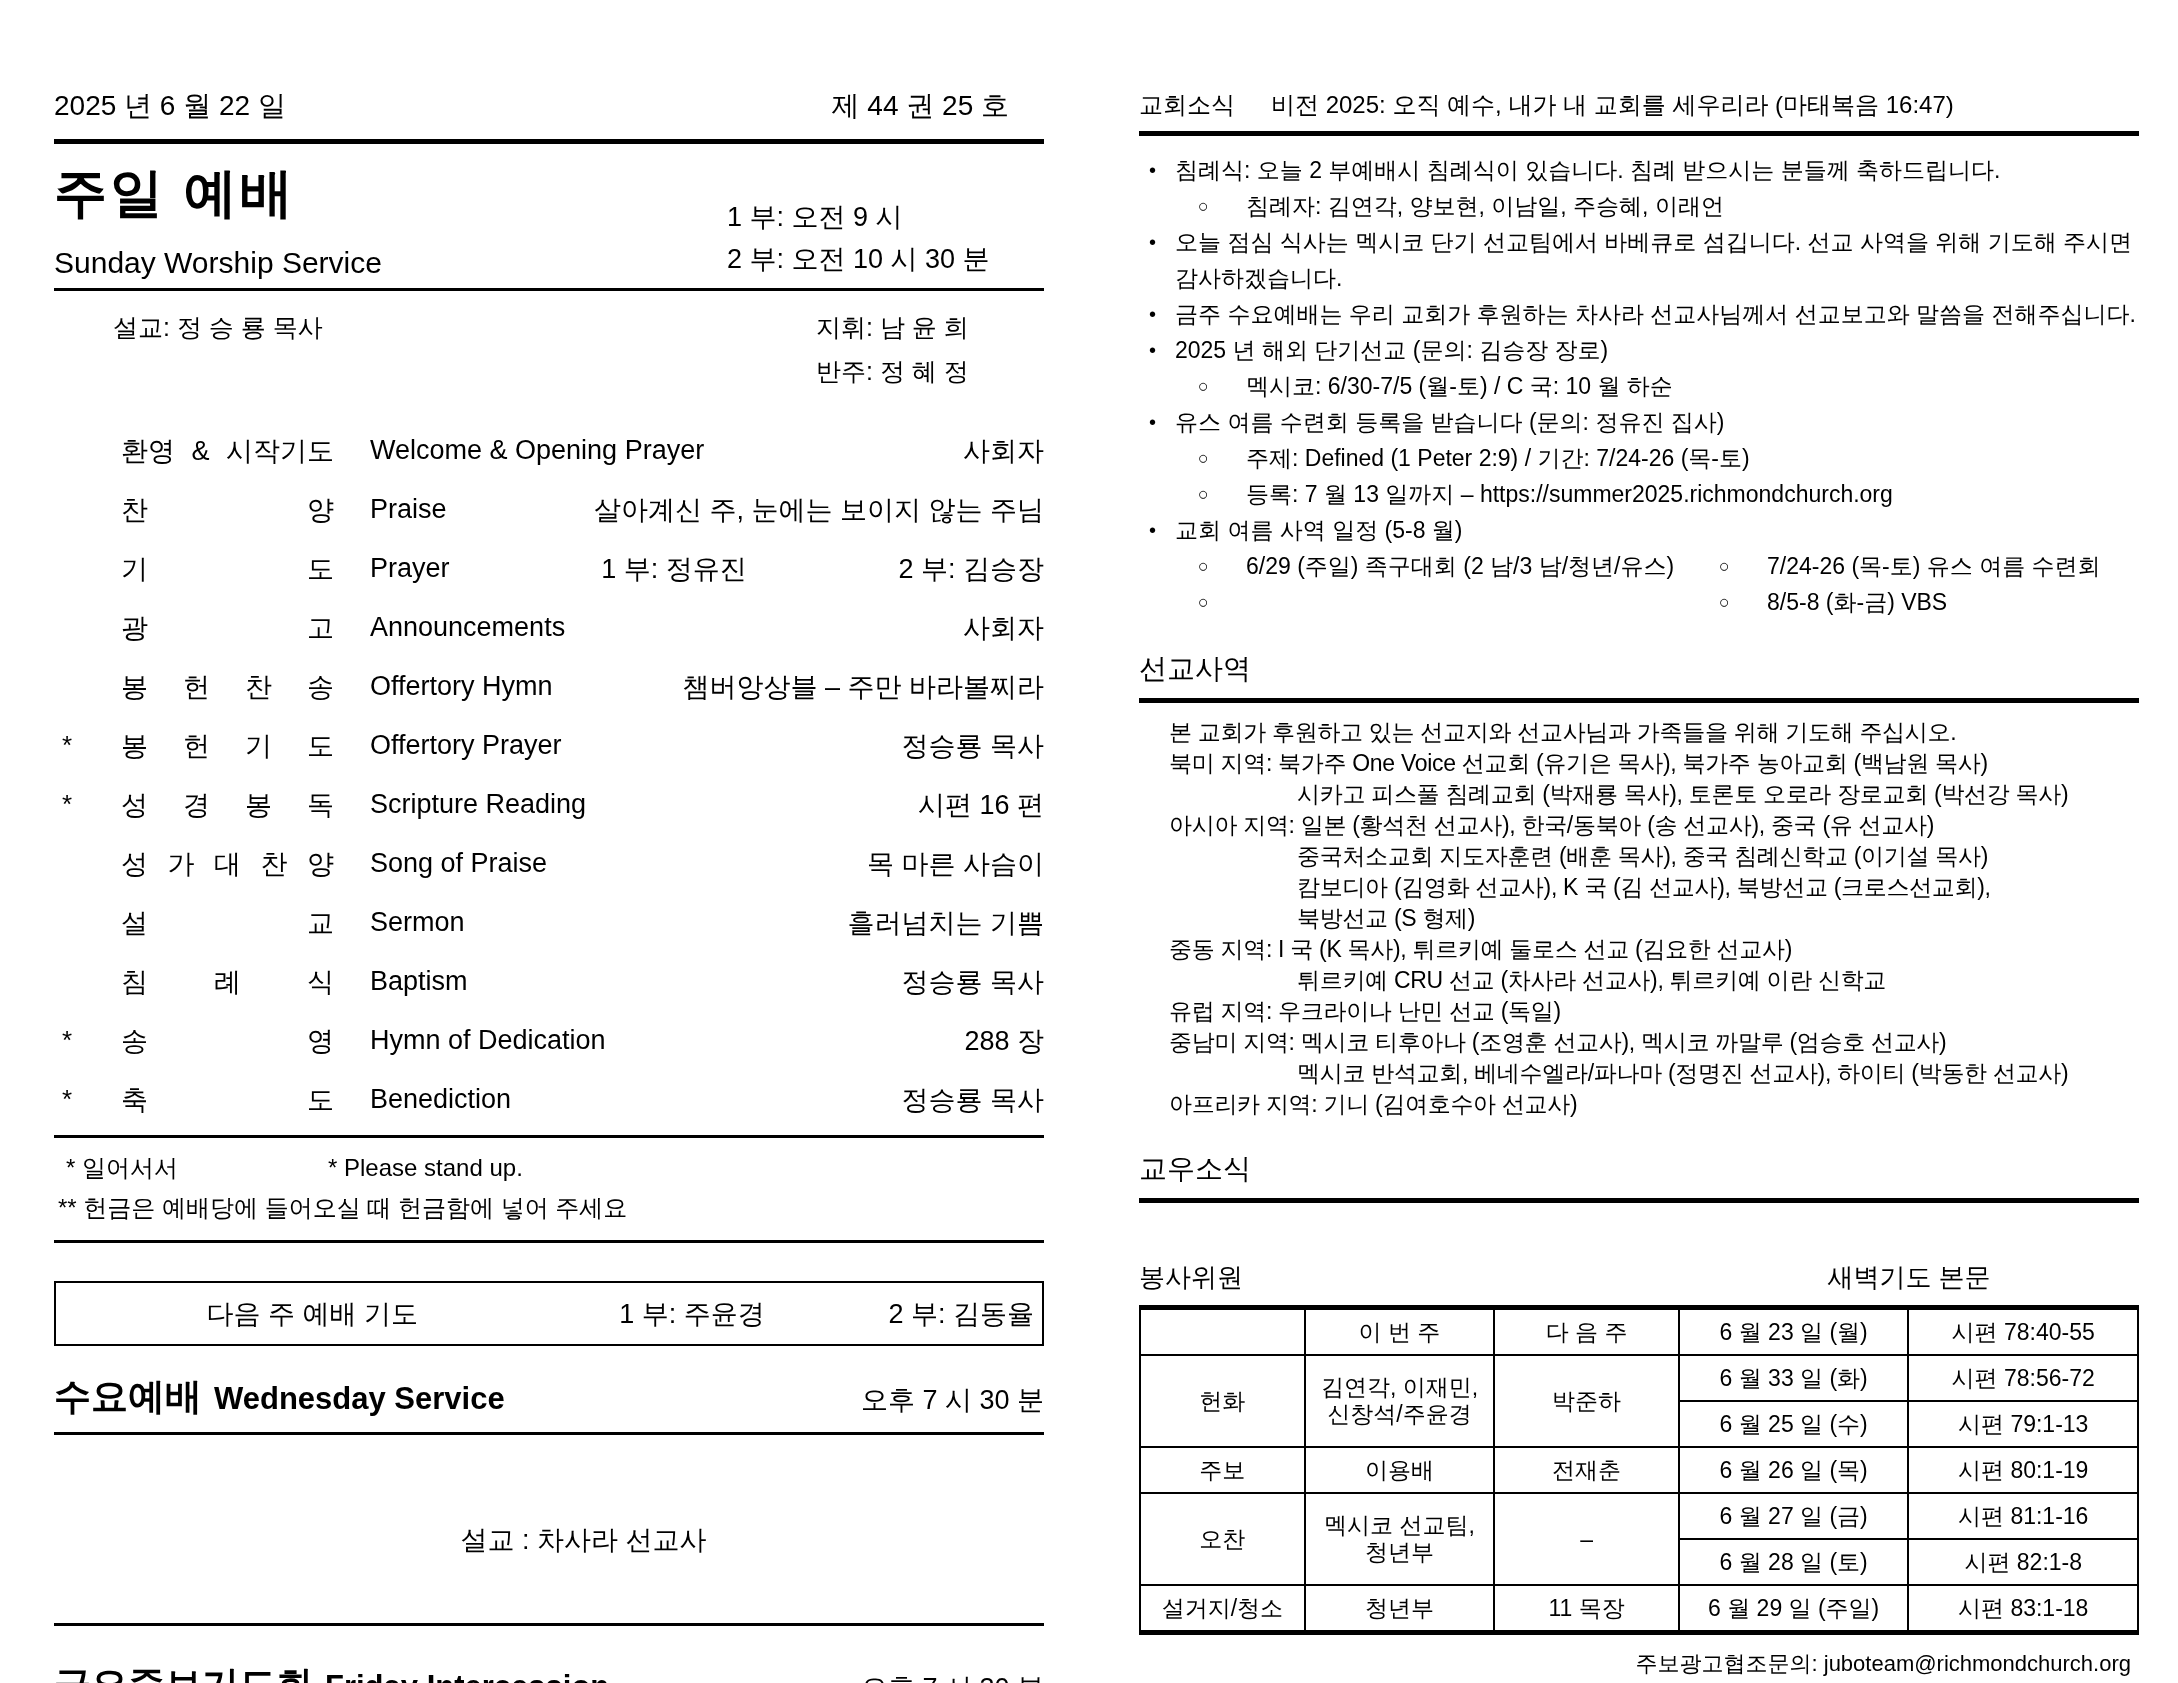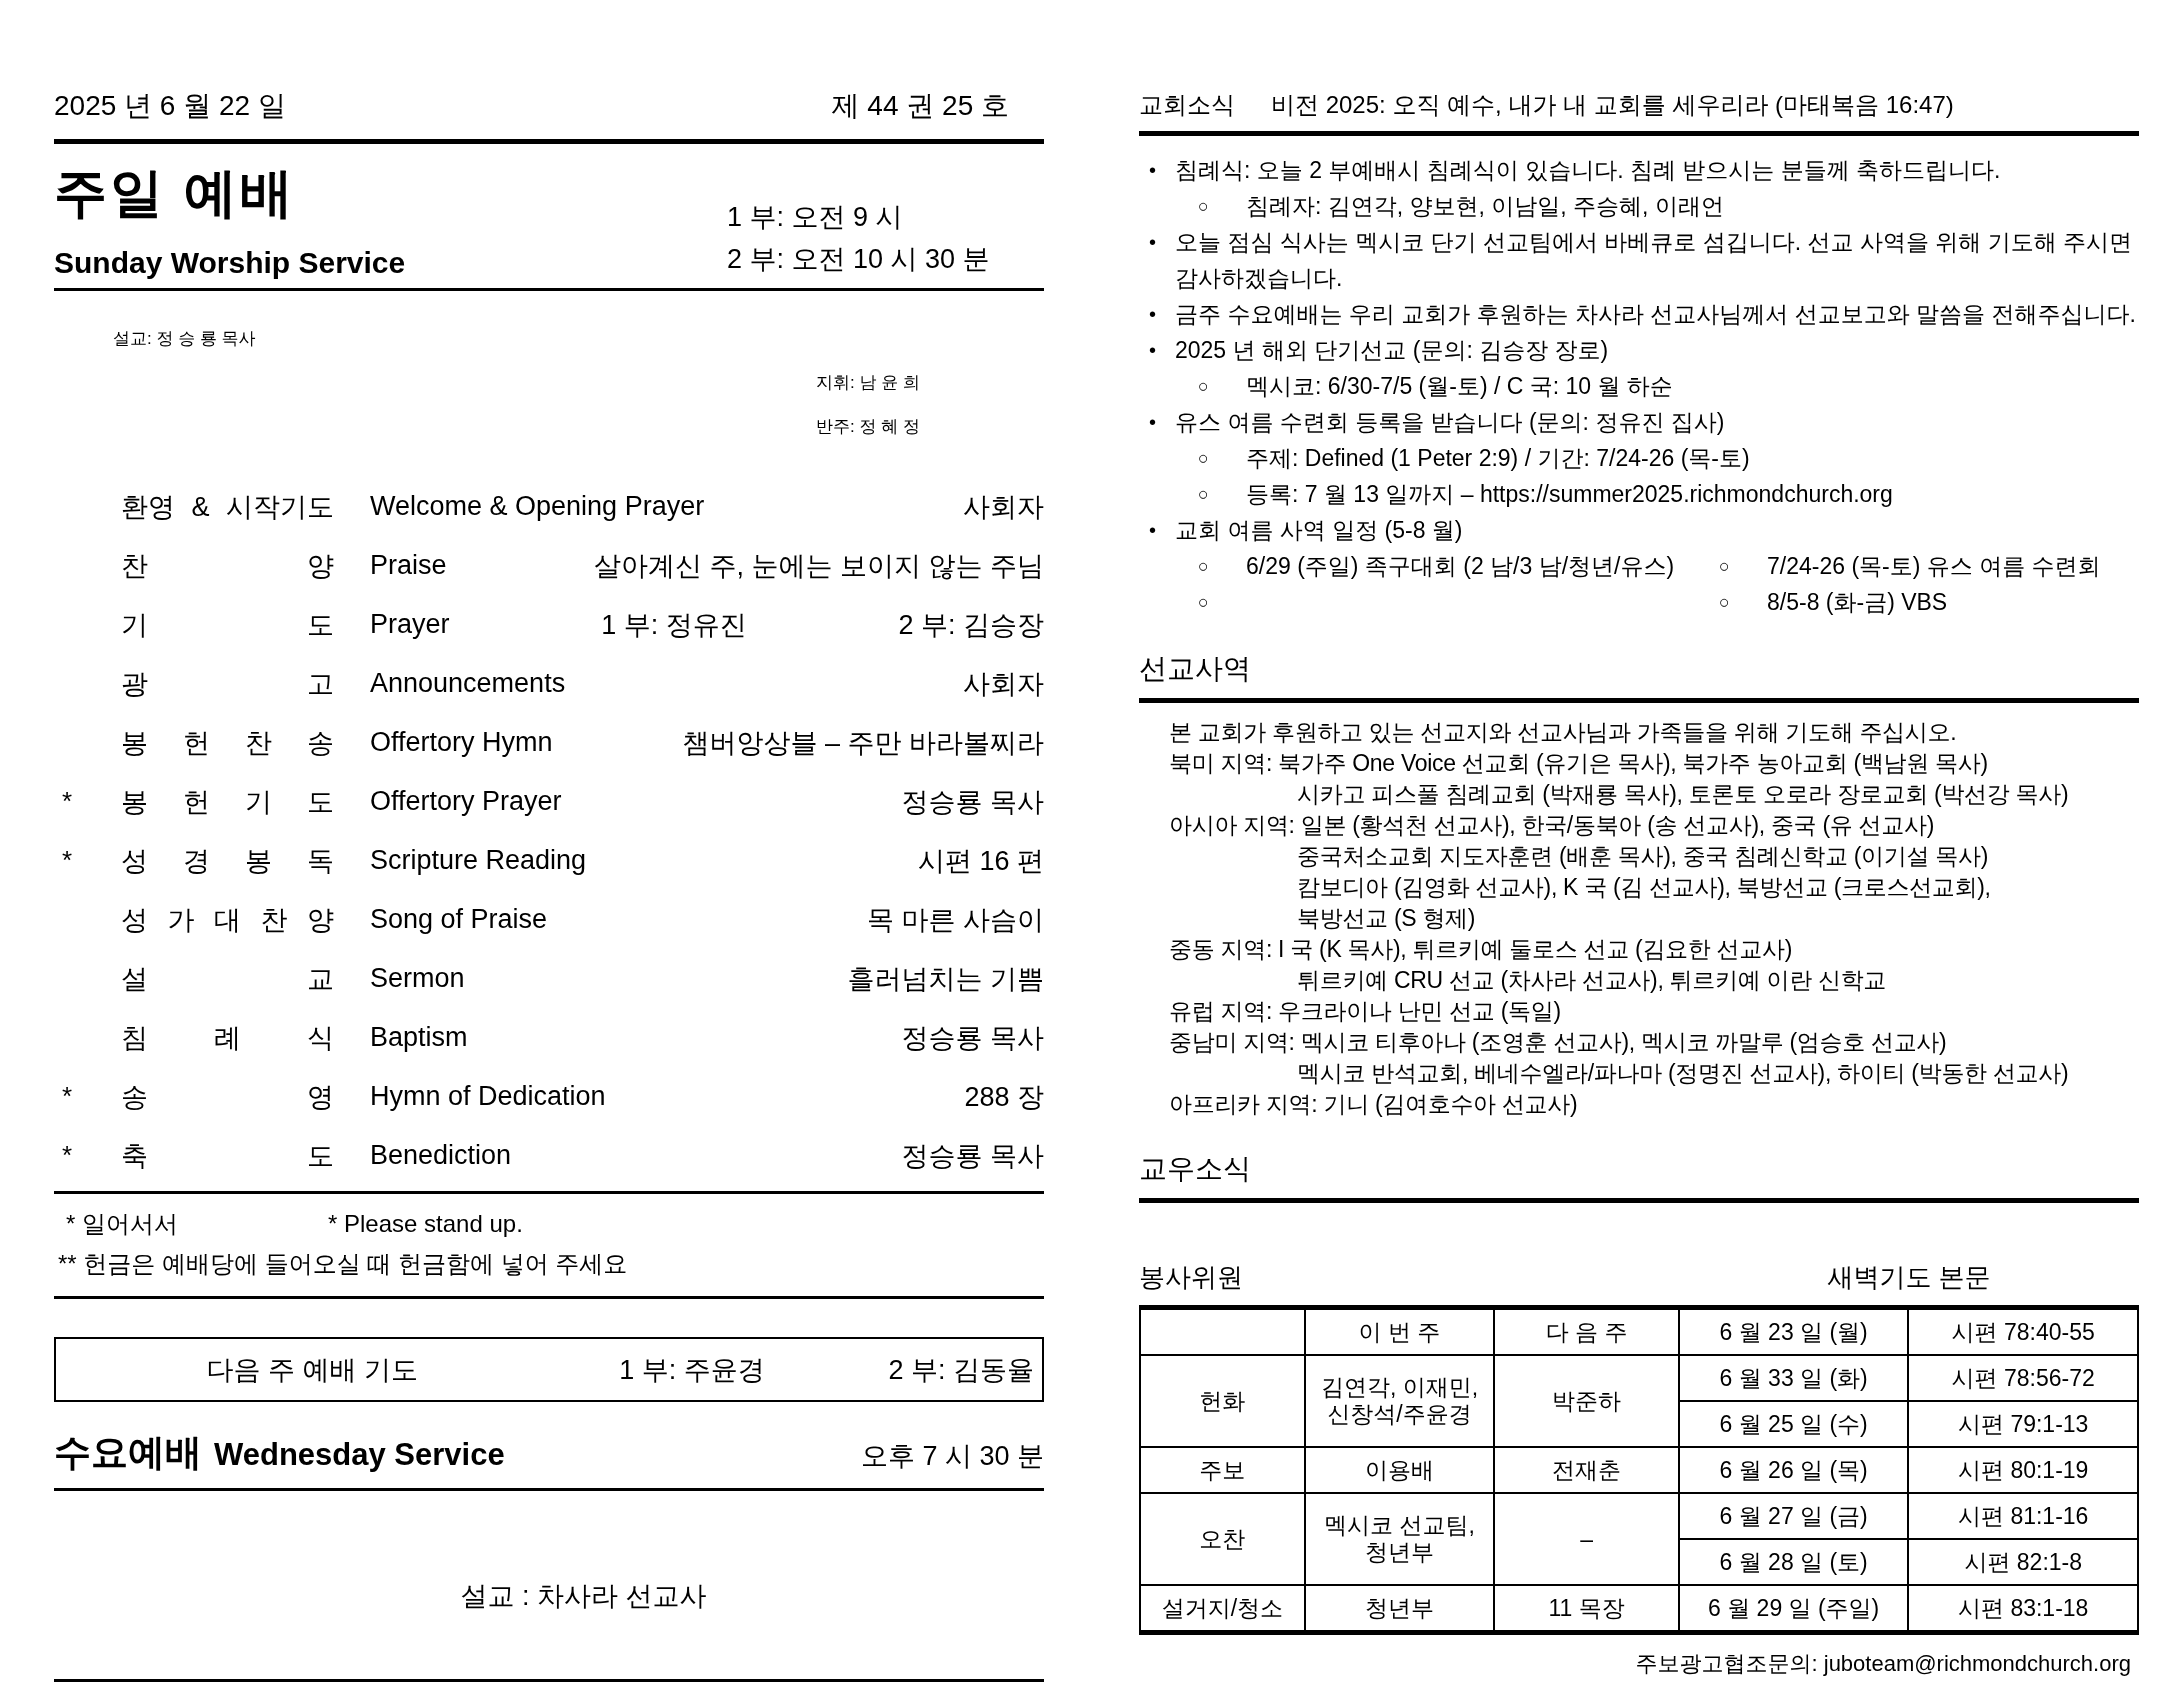--- a/index.html
+++ b/index.html
@@ -10,25 +10,25 @@
   .col-right { position:absolute; left:1139px; top:0; width:1000px; }
 
   
   .head-row { display:flex; align-items:baseline; padding-top:87px; font-size:28px; }
   .head-row .issue { margin-left:auto; padding-right:35px; }
   .rule-thick4 { height:5px; margin-top:14px; }
   .rule-thin  { height:3px; }
 
   .title-wrap { display:flex; margin-top:14px; }
   .t-ko { font-size:53px; font-weight:bold; letter-spacing:3px; }
-  .t-en { font-size:30px; font-weight:bold; margin-top:16px; }
+  .t-en { font-size:30px; font-weight:normal; margin-top:16px; }
   .title-right { margin-left:auto; align-self:flex-end; width:317px;
                  font-size:27px; line-height:42px; }
 
-  .staff { display:flex; margin-top:26px; font-size:17px; line-height:44px;flex-direction:column; }
+  .staff { display:flex; margin-top:14px; font-size:25px; line-height:44px; }
   .staff .preach { padding-left:59px; }
   .staff .cond-blk { margin-left:auto; width:228px; }
 
   .order { margin-top:28px; }
   .orow { display:flex; align-items:center; height:59px; font-size:27px; }
   .orow .star { width:59px; padding-left:8px; font-size:26px; }
   .orow .ko { display:inline-block; width:213px; text-align:justify; text-align-last:justify; }
   .orow .en { margin-left:36px; white-space:nowrap; }
   .orow .valwrap { flex:1; display:flex; align-items:center; }
   .orow .mid { flex:1; text-align:center; white-space:nowrap; }

